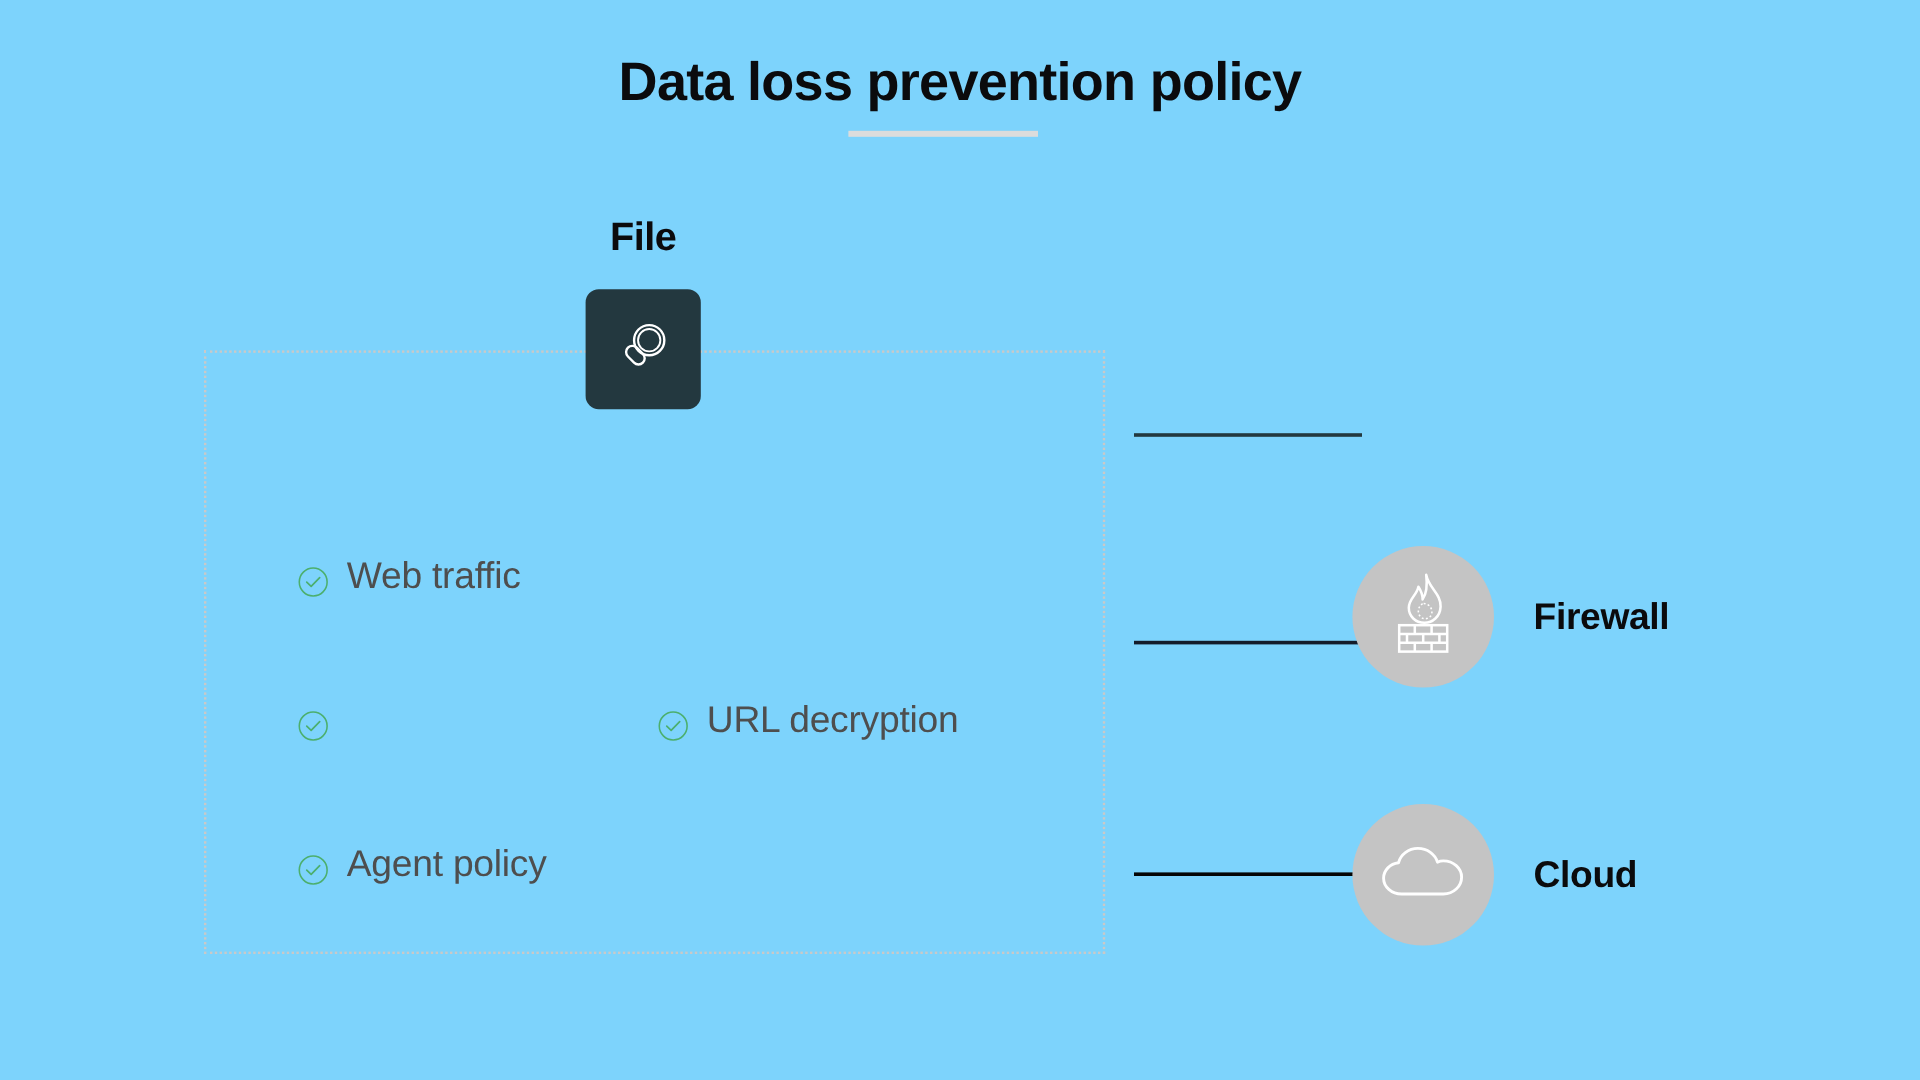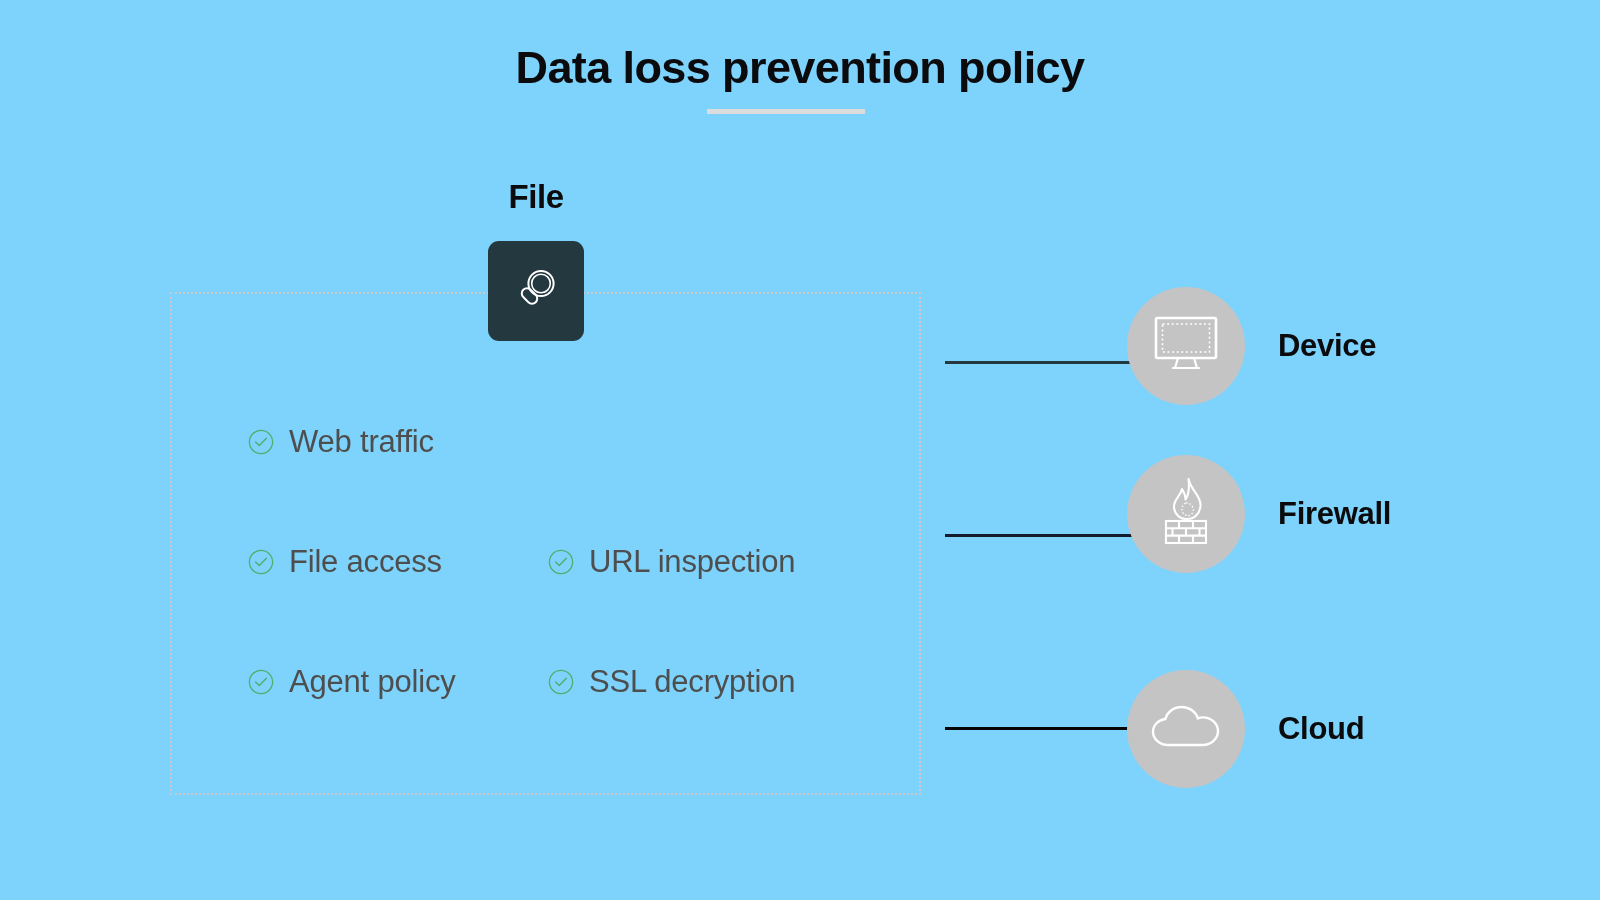--- a/index.html
+++ b/index.html
@@ -82,21 +82,21 @@
     left: 248px;
     top: 420px;
     width: 600px;
   }
   .cap-row {
     display: flex;
     height: 120px;
   }
   .cap-item {
     display: flex;
-    align-items: flex-start;
+    align-items: center;
     width: 305px;
   }
   .cap-check {
     flex: 0 0 auto;
     width: 26px;
     height: 26px;
     margin-top: 9px;
   }
   .cap-label {
     margin-left: 15px;
@@ -183,73 +183,50 @@
     </div>
 
     <div class="cap-row">
       <div class="cap-item">
         <span class="cap-check">
           <svg width="26" height="26" viewBox="0 0 26 26" fill="none" xmlns="http://www.w3.org/2000/svg">
             <circle cx="13" cy="13" r="11.6" stroke="#4caf6d" stroke-width="1.3"></circle>
             <path d="M7.6 13.1 L11.3 16.6 L18.4 9.3" stroke="#4caf6d" stroke-width="1.4" stroke-linecap="round" stroke-linejoin="round"></path>
           </svg>
         </span>
-        <span class="cap-label">File access</span>
-      </div>
-      <div class="cap-item">
-        <span class="cap-check">
-          <svg width="26" height="26" viewBox="0 0 26 26" fill="none" xmlns="http://www.w3.org/2000/svg">
-            <circle cx="13" cy="13" r="11.6" stroke="#4caf6d" stroke-width="1.3"></circle>
-            <path d="M7.6 13.1 L11.3 16.6 L18.4 9.3" stroke="#4caf6d" stroke-width="1.4" stroke-linecap="round" stroke-linejoin="round"></path>
-          </svg>
-        </span>
-        <span class="cap-label">URL inspection</span>
+      </div>
+      <div class="cap-item">
+        <span class="cap-check">
+          <svg width="26" height="26" viewBox="0 0 26 26" fill="none" xmlns="http://www.w3.org/2000/svg">
+            <circle cx="13" cy="13" r="11.6" stroke="#4caf6d" stroke-width="1.3"></circle>
+            <path d="M7.6 13.1 L11.3 16.6 L18.4 9.3" stroke="#4caf6d" stroke-width="1.4" stroke-linecap="round" stroke-linejoin="round"></path>
+          </svg>
+        </span>
+        <span class="cap-label">URL decryption</span>
       </div>
     </div>
 
     <div class="cap-row">
       <div class="cap-item">
         <span class="cap-check">
           <svg width="26" height="26" viewBox="0 0 26 26" fill="none" xmlns="http://www.w3.org/2000/svg">
             <circle cx="13" cy="13" r="11.6" stroke="#4caf6d" stroke-width="1.3"></circle>
             <path d="M7.6 13.1 L11.3 16.6 L18.4 9.3" stroke="#4caf6d" stroke-width="1.4" stroke-linecap="round" stroke-linejoin="round"></path>
           </svg>
         </span>
         <span class="cap-label">Agent policy</span>
-      </div>
-      <div class="cap-item">
-        <span class="cap-check">
-          <svg width="26" height="26" viewBox="0 0 26 26" fill="none" xmlns="http://www.w3.org/2000/svg">
-            <circle cx="13" cy="13" r="11.6" stroke="#4caf6d" stroke-width="1.3"></circle>
-            <path d="M7.6 13.1 L11.3 16.6 L18.4 9.3" stroke="#4caf6d" stroke-width="1.4" stroke-linecap="round" stroke-linejoin="round"></path>
-          </svg>
-        </span>
-        <span class="cap-label">SSL decryption</span>
       </div>
     </div>
 
   </div>
 
   <div class="connector" style="top:361px; background:#23383f;"></div>
   <div class="connector" style="top:534px; background:#141c2b;"></div>
   <div class="connector" style="top:727px; background:#050505;"></div>
 
-  <div class="node" style="top:287px;">
-    <div class="node-circle">
-      <span>
-        <svg width="70" height="62" viewBox="0 0 70 62" fill="none" xmlns="http://www.w3.org/2000/svg">
-          <rect x="5" y="5" width="60" height="40" rx="1.5" stroke="#ffffff" stroke-width="2.6"></rect>
-          <rect x="11.5" y="11" width="47" height="28" stroke="#ffffff" stroke-width="1.6" stroke-dasharray="2 2.6"></rect>
-          <path d="M27 45 L24 55 H46 L43 45" stroke="#ffffff" stroke-width="2.2" stroke-linejoin="round"></path>
-          <path d="M22 55 H48" stroke="#ffffff" stroke-width="2.2" stroke-linecap="round"></path>
-        </svg>
-      </span>
-    </div>
-    <div class="node-label">Device</div>
-  </div>
 
   <div class="node" style="top:455px;">
     <div class="node-circle">
       <span>
         <svg width="62" height="72" viewBox="0 0 62 72" fill="none" xmlns="http://www.w3.org/2000/svg">
           <path d="M33.5 3 C35.5 14 46 19 45.5 29.5 C45.1 38 38.8 43 32 43
                    C24.6 43 19 37.6 19 30.5 C19 23 25.5 20.5 27 13
                    C29.6 17 30.5 19.5 30.5 23.5 C33.2 19.5 34.6 12 33.5 3 Z" stroke="#ffffff" stroke-width="2.1" stroke-linejoin="round"></path>
           <path d="M30.5 27 C27.5 29 26.2 32.5 27.4 35.8 C28.5 38.8 31.6 40.3 34.6 39.3
                    C37.6 38.2 38.9 35 38 32 C36.9 28.4 33.6 26.6 30.5 27 Z" stroke="#ffffff" stroke-width="1.3" stroke-dasharray="1.6 1.9"></path>

